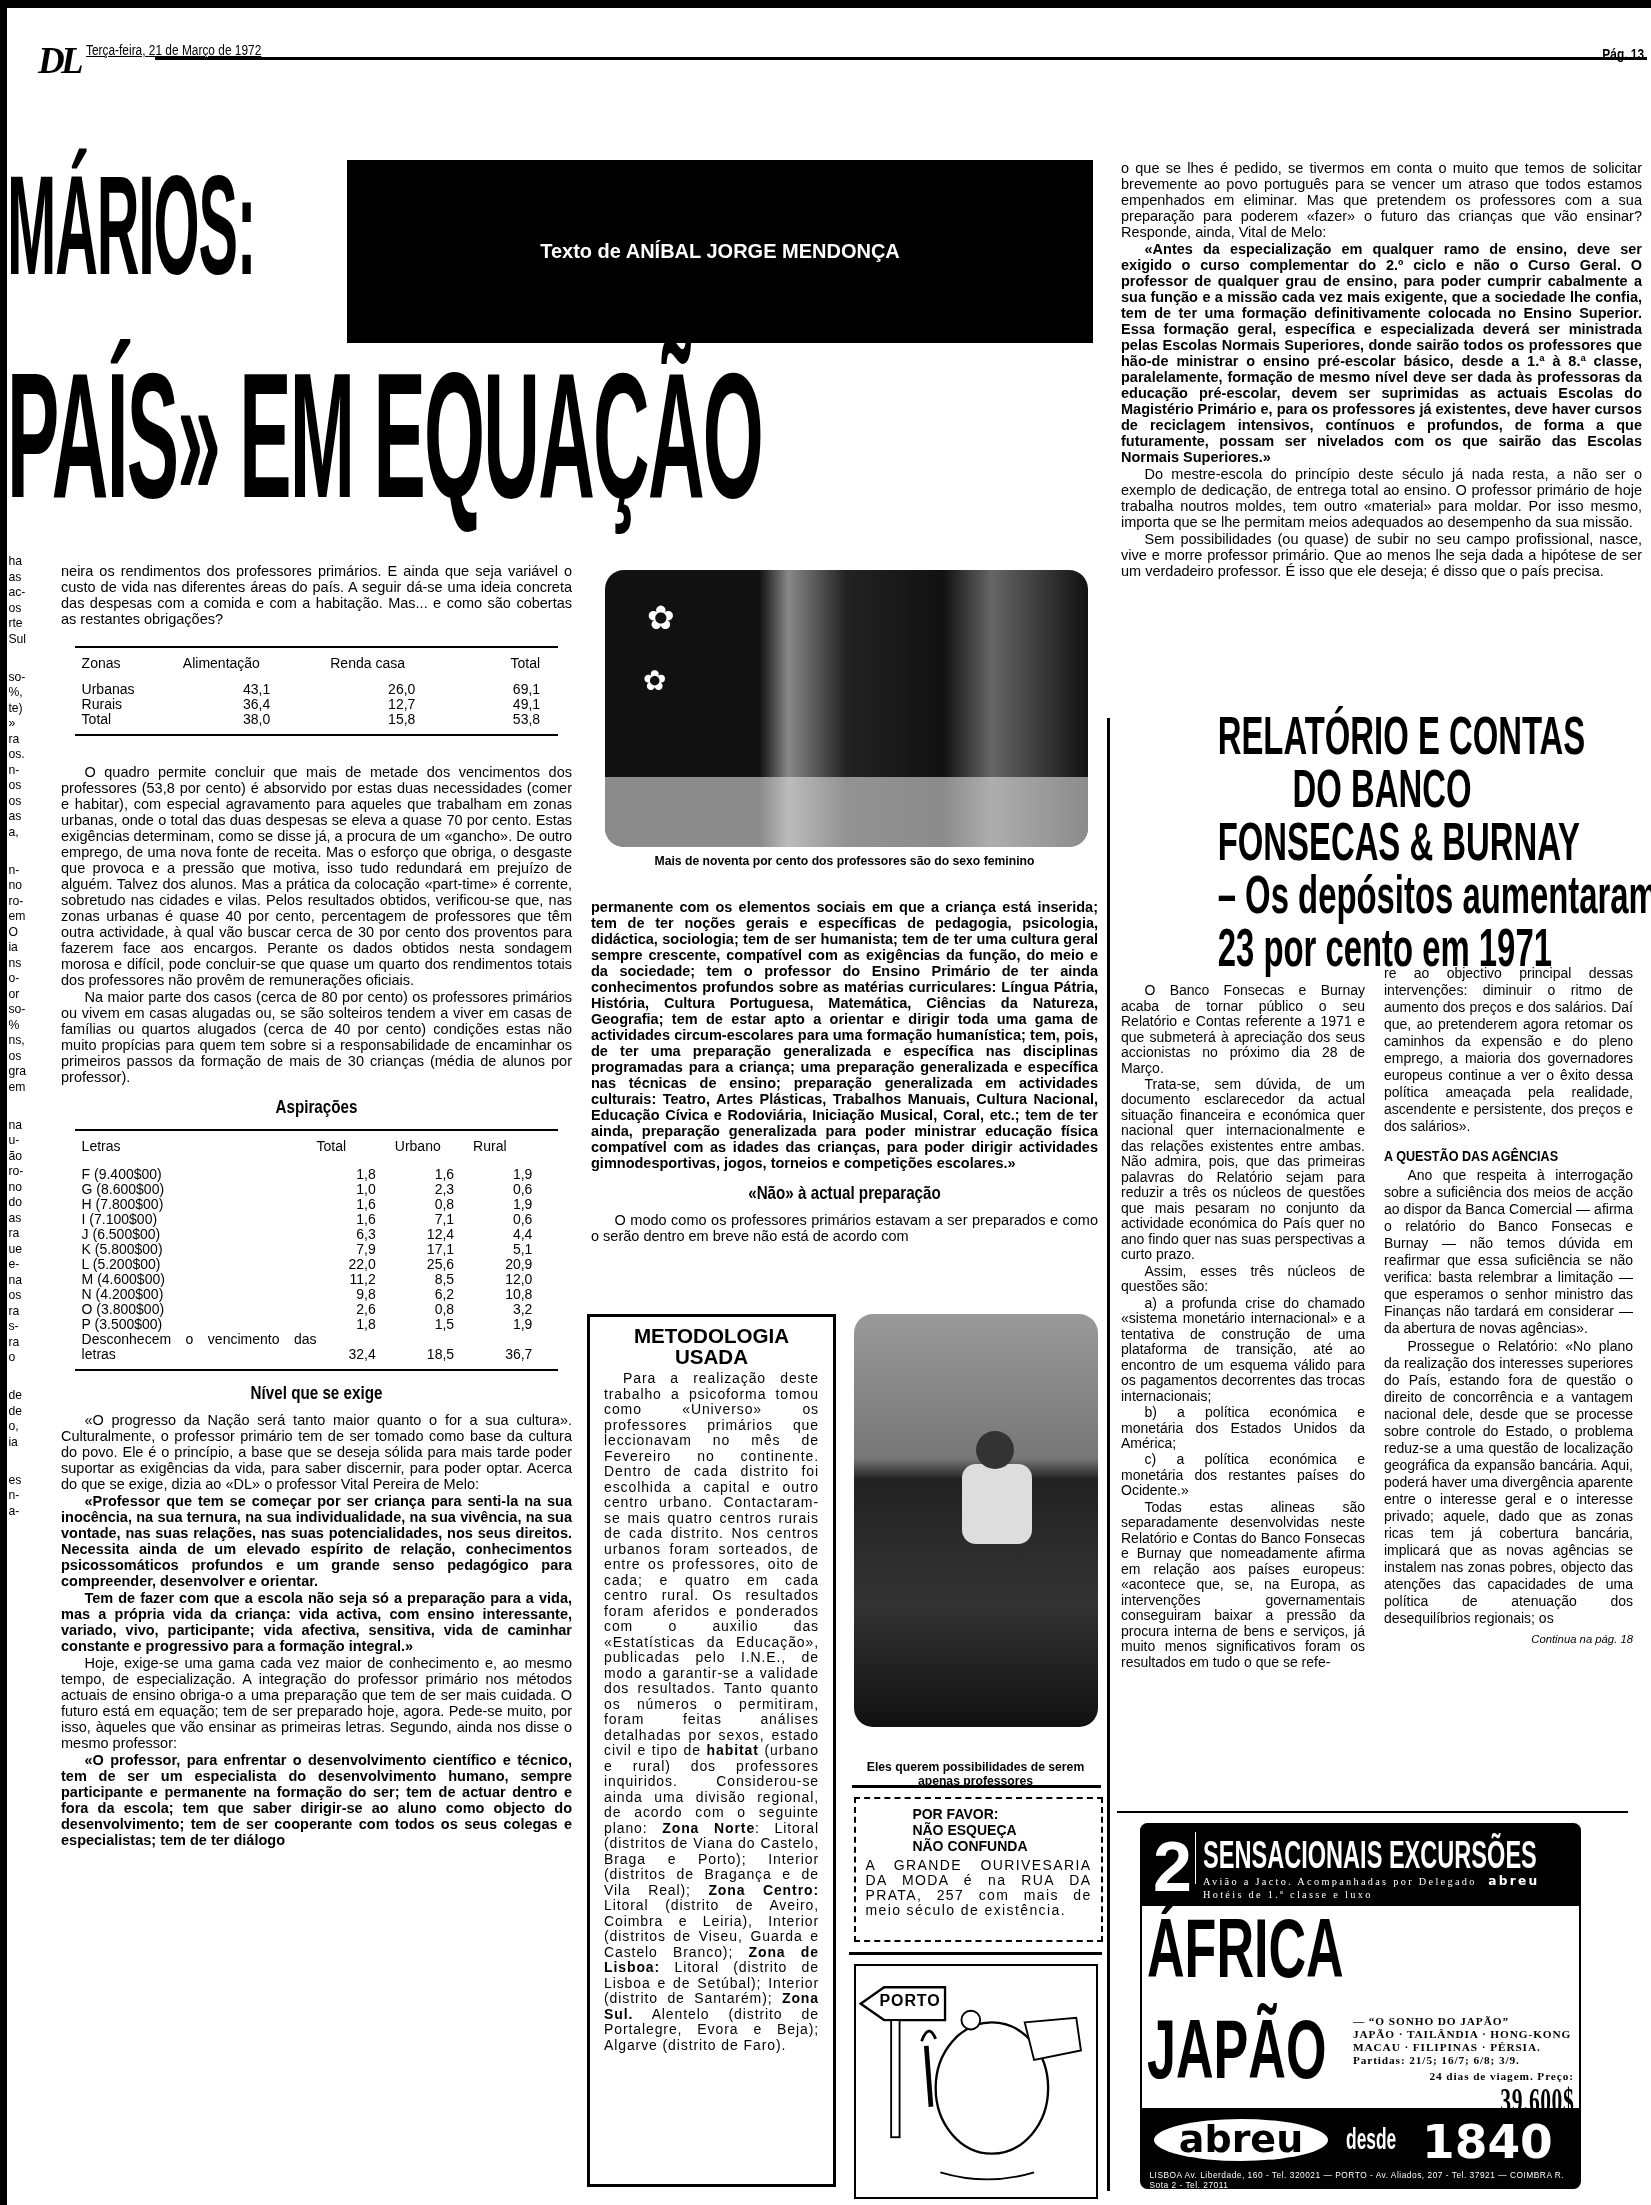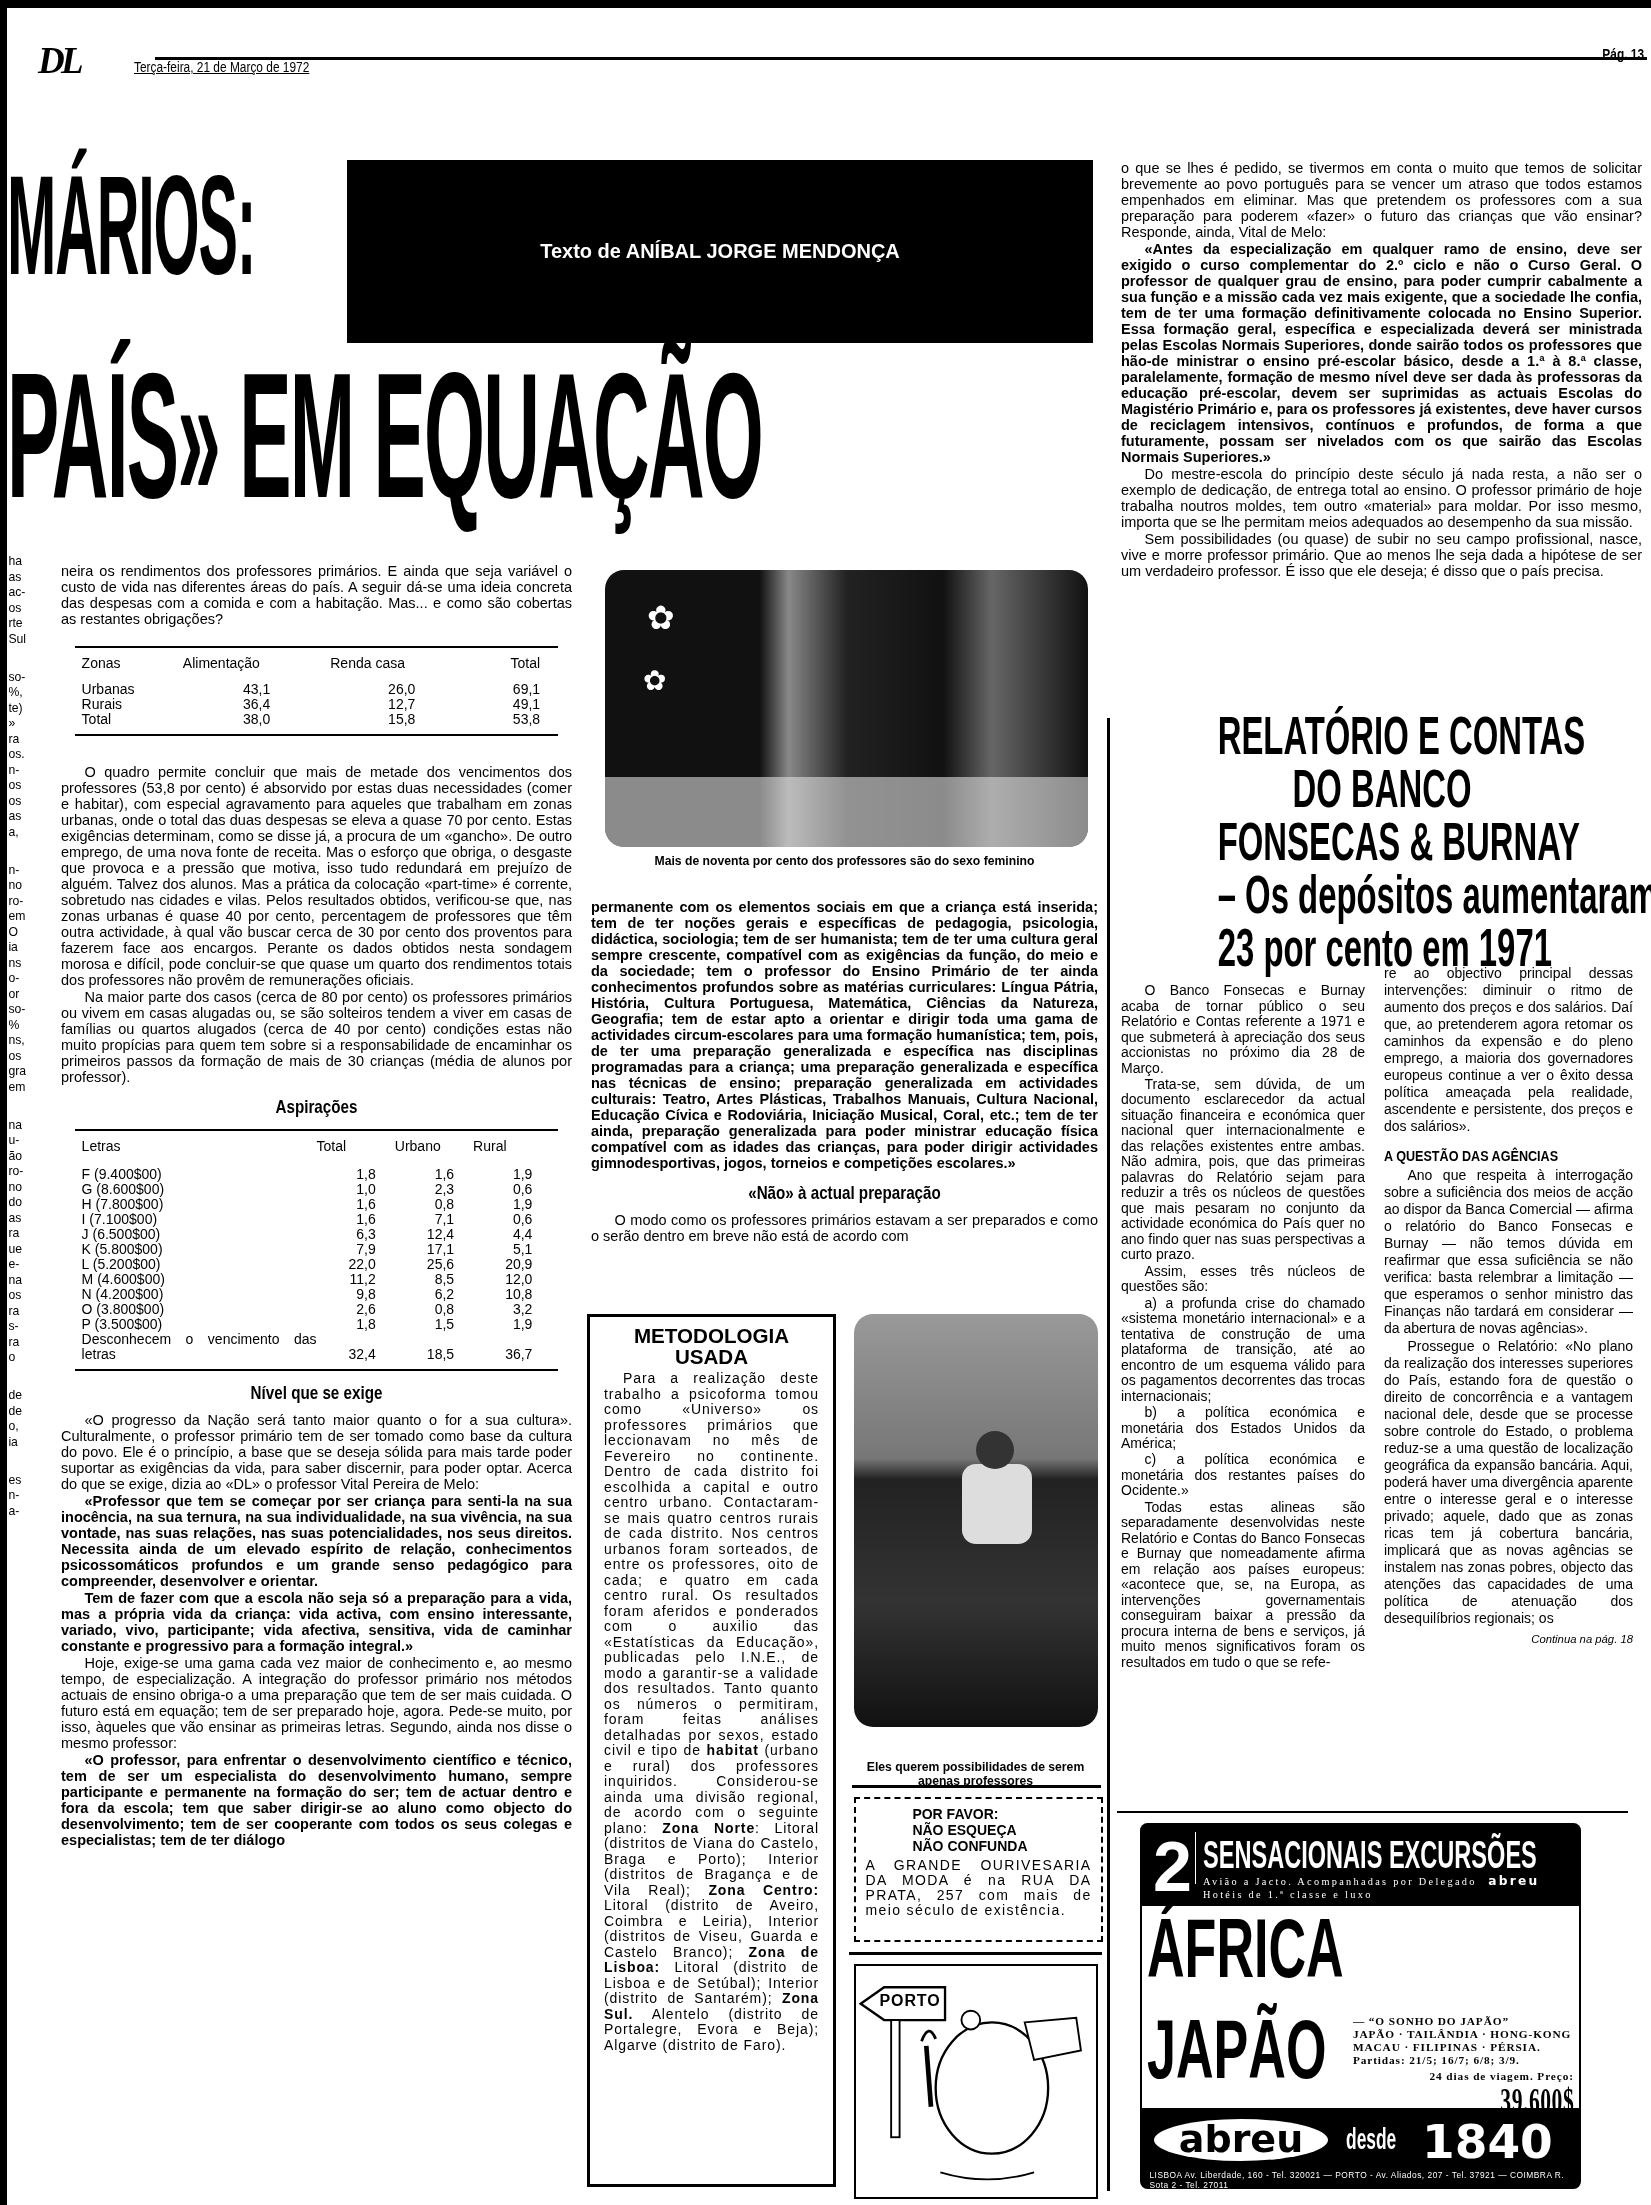--- a/index.html
+++ b/index.html
@@ -3,21 +3,21 @@
 <meta charset="utf-8">
 <style>
   * { box-sizing: border-box; margin: 0; padding: 0; }
   html, body { width: 1652px; height: 2205px; background: #ffffff; overflow: hidden; }
   body { position: relative; font-family: "Liberation Sans", sans-serif; color: #000; }
   .abs { position: absolute; }
 
   
   .top-rule { left: 0; top: 0; width: 1652px; height: 7.5px; background: #000; }
   .left-rule { left: 0; top: 0; width: 6.6px; height: 2205px; background: #000; }
-  .masthead { left: 38px; top: 42px; display: flex; align-items: flex-end; gap: 48px; }
+  .masthead { left: 38px; top: 42px; display: flex; align-items: flex-start; }
   .logo { font-family: "Liberation Serif", serif; font-weight: bold; font-style: italic; font-size: 37px; line-height: 1; letter-spacing: -3.8px; }
   .dateline { font-family: "Liberation Sans Narrow", "Liberation Sans", sans-serif; font-size: 14px; margin-left: 6.6px; margin-bottom: 3.8px; transform: scaleX(0.85); transform-origin: left bottom; text-decoration: underline; }
   .header-rule { left: 155px; top: 57px; width: 1492px; height: 3.3px; background: #000; }
   .pageno { right: 7.5px; top: 46px; font-size: 14px; font-weight: bold; transform: scaleX(0.85); transform-origin: right bottom; }
 
   
   .head1 { left: 6.6px; top: 155px; font-family: "Liberation Sans", sans-serif; font-weight: bold; font-size: 141px; line-height: 1; letter-spacing: -2.8px; transform: scaleX(0.42); transform-origin: left top; white-space: nowrap; }
   .head2 { left: 6.6px; top: 347px; font-family: "Liberation Sans", sans-serif; font-weight: bold; font-size: 178px; line-height: 1; letter-spacing: -3.8px; transform: scaleX(0.44); transform-origin: left top; white-space: nowrap; }
   .byline-box { left: 347px; top: 160px; width: 746px; height: 183px; background: #000; display: flex; align-items: center; justify-content: center; }
   .byline-box span { color: #fff; font-size: 20px; font-weight: bold; }

